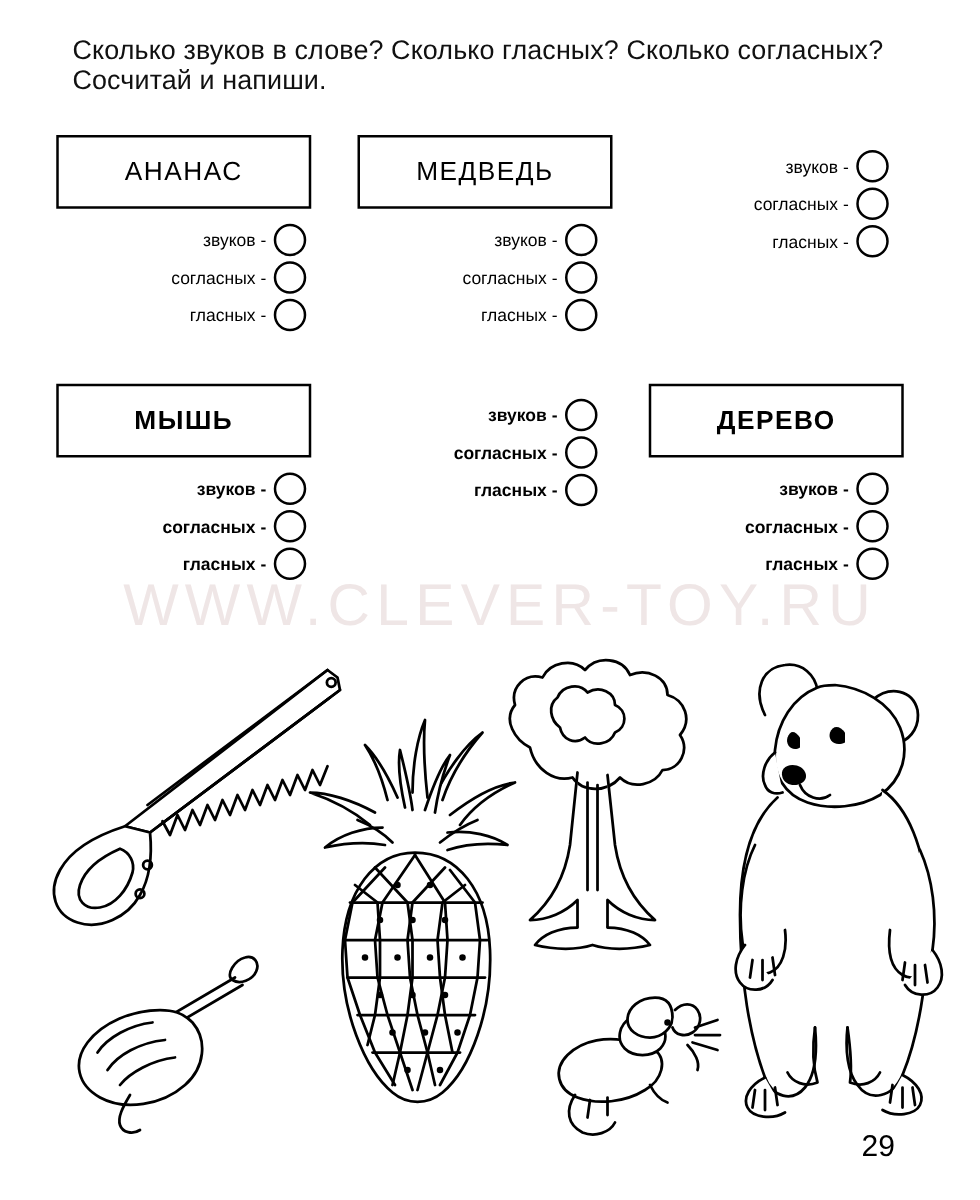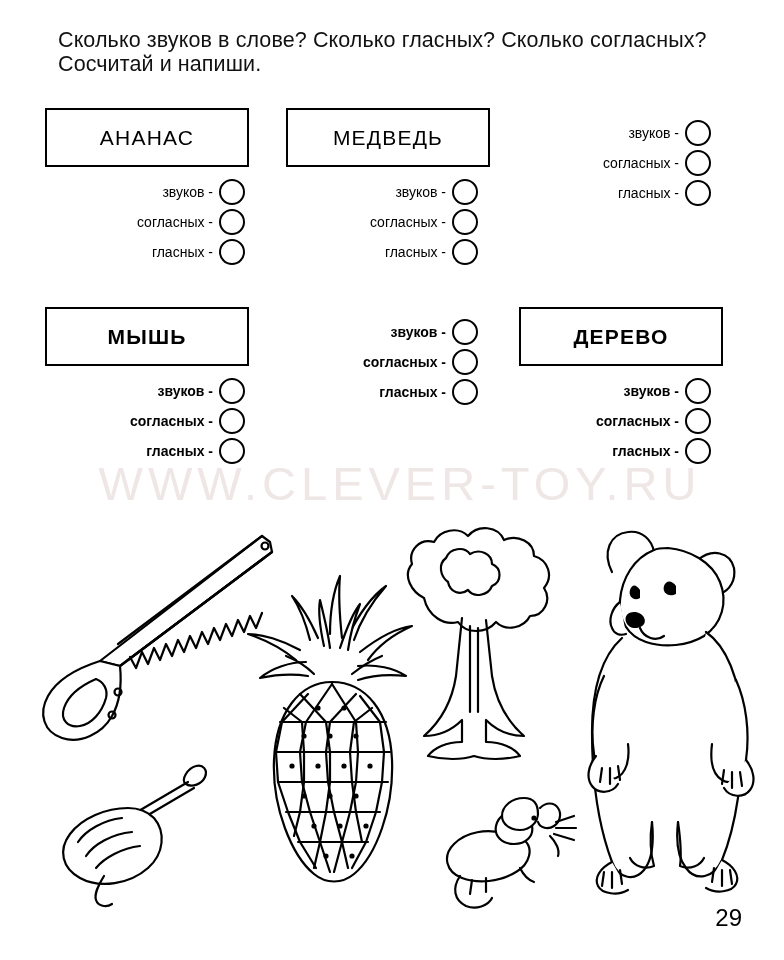--- a/index.html
+++ b/index.html
@@ -100,21 +100,21 @@
   }
   .art {
     position: absolute;
     left: 0;
     top: 516px;
     width: 784px;
     height: 400px;
   }
   .page-number {
     position: absolute;
-    right: 42px;
+    right: 68px;
     bottom: 28px;
     font-size: 24px;
   }
   svg { display: block; }
 </style>
 </head>
 <body>
 
 <div class="page">
 

